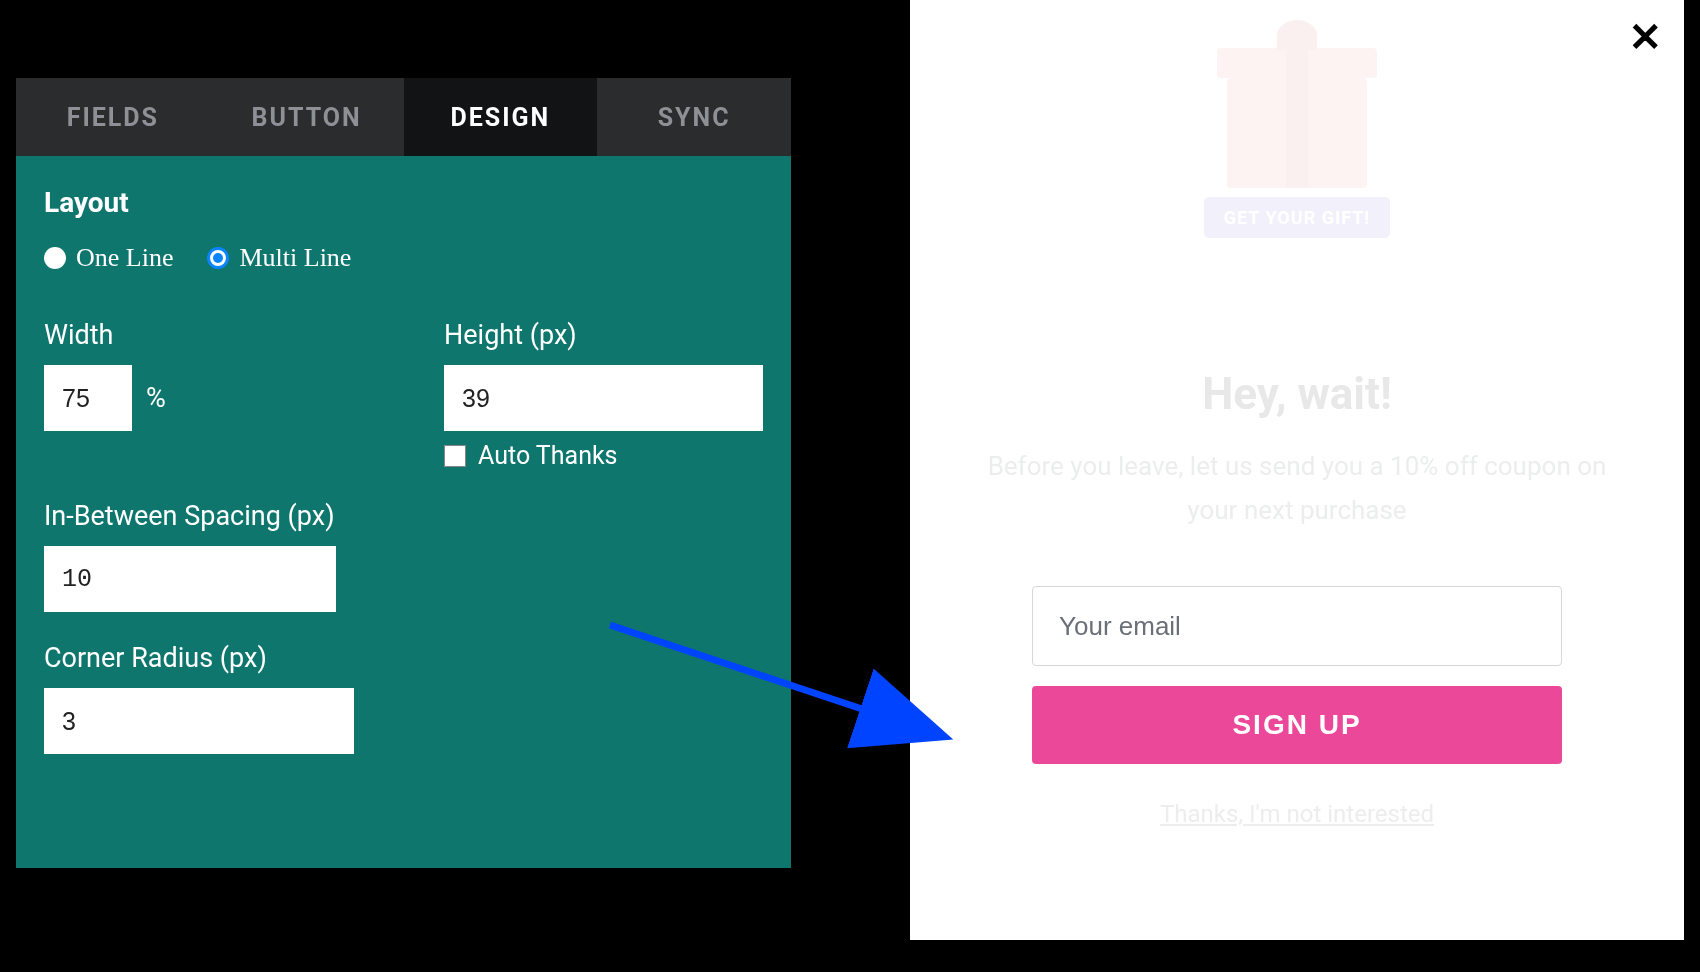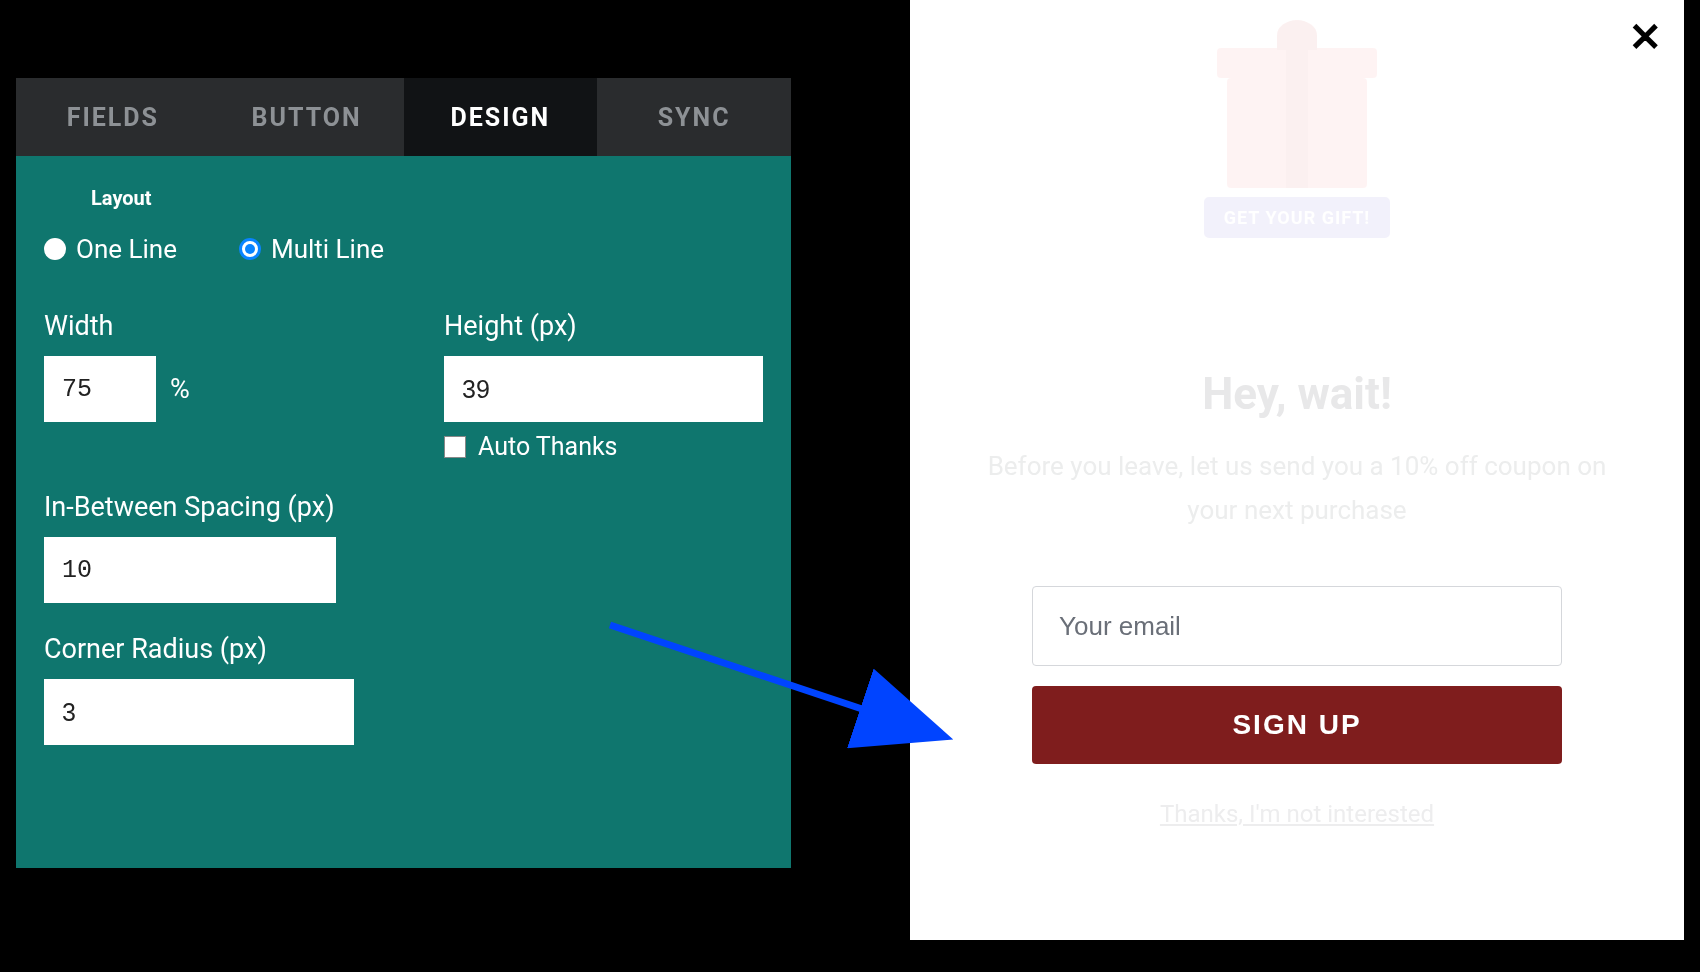--- a/index.html
+++ b/index.html
@@ -41,30 +41,30 @@
     cursor: pointer;
   }
   .tab.active {
     color: #fff;
     background: #111315;
   }
   .panel-body {
     padding: 30px 28px;
   }
   .section-title {
-    font-size: 20px;
+    font-size: 28px;
     font-weight: 700;
     margin-bottom: 24px;
-    margin-left: 47px;
   }
   .radio-row {
     display: flex;
-    gap: 62px;
+    gap: 34px;
     align-items: center;
     margin-bottom: 46px;
+    font-family: Liberation Serif, serif;
   }
   .radio-opt {
     display: flex;
     align-items: center;
     gap: 10px;
     font-size: 26px;
     cursor: pointer;
   }
   .radio-circle {
     width: 22px;
@@ -108,21 +108,21 @@
   }
   .text-input {
     background: #fff;
     color: #222;
     font-size: 25px;
     padding: 14px 18px;
     border: none;
     width: 100%;
     height: 66px;
   }
-  .text-input.small { width: 112px; font-family: Liberation Mono, monospace; }
+  .text-input.small { width: 88px; }
   .unit {
     font-size: 27px;
     color: #fff;
   }
   .checkbox-row {
     display: flex;
     align-items: center;
     gap: 12px;
     margin-top: 10px;
     font-size: 25px;
@@ -200,21 +200,21 @@
     font-size: 26px;
     padding: 0 26px;
     color: #666;
     display: block;
     margin: 0 auto 20px;
   }
   .email-input::placeholder { color: #6a6f78; }
   .signup-btn {
     width: 530px;
     height: 78px;
-    background: #7f1d1d;
+    background: #ec4899;
     color: #fff;
     font-size: 28px;
     font-weight: 700;
     letter-spacing: 2px;
     border: none;
     border-radius: 4px;
     cursor: pointer;
     display: block;
     margin: 0 auto 36px;
   }

